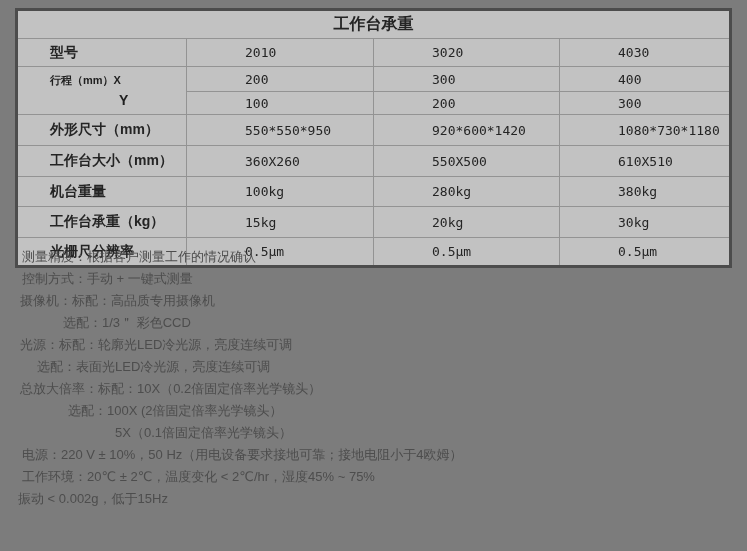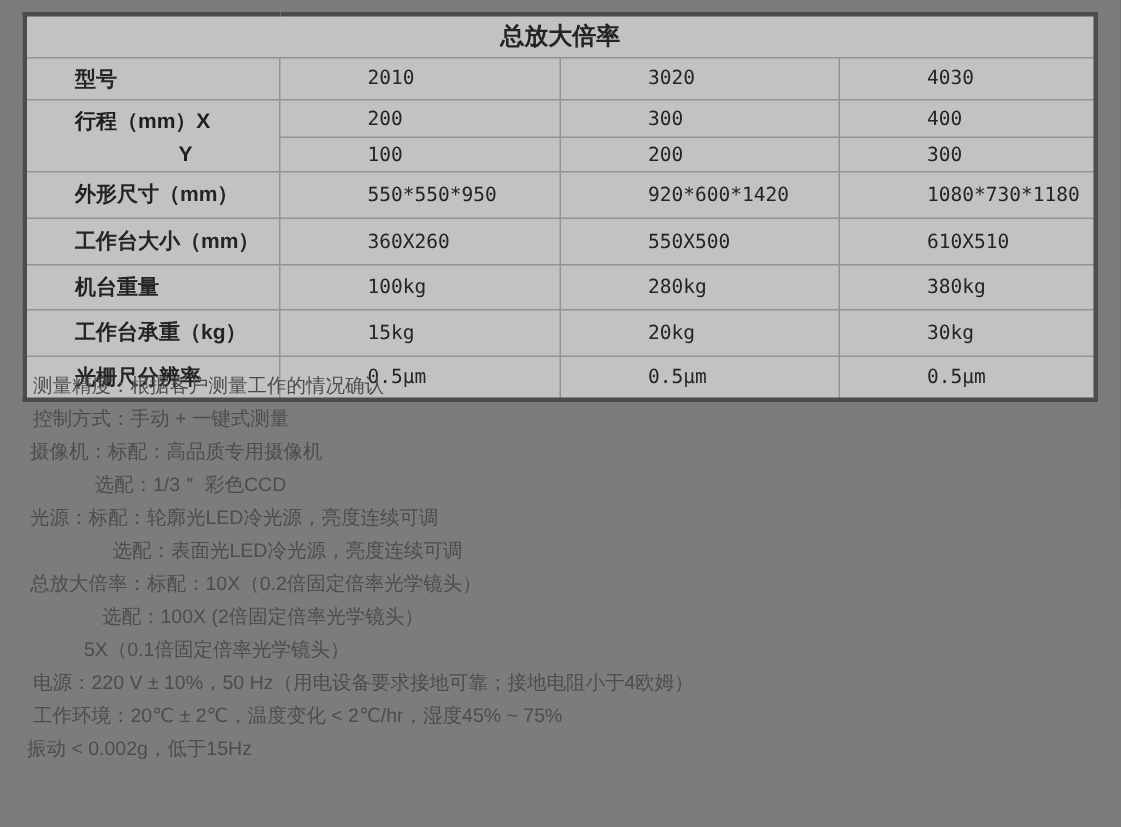--- a/index.html
+++ b/index.html
@@ -49,57 +49,57 @@
     color:#2d2d2d;
   }
   tr.r-model td{height:25px;margin-top:31px;}
   tr.r-x td{height:22px;}
   tr.r-y td{height:20px;}
   tr.r-dim td{height:28px;}
   tr.r-table-size td{height:28px;}
   tr.r-weight td{height:27px;}
   tr.r-load td{height:28px;}
   tr.r-scale td{height:25px;}
-  .travel-label-x{padding-left:32px;font-weight:bold;font-size:14px;color:#1f1f1f;}
+  .travel-label-x{padding-left:32px;font-weight:bold;font-size:11px;color:#1f1f1f;}
   .travel-label-y{padding-left:101px;font-weight:bold;font-size:14px;color:#1f1f1f;margin-top:4px;}
   td.travel-cell{padding-left:0;}
   
   .spec-notes{
     position:absolute;left:0;top:246px;width:747px;
     font-size:13px;
     color:#4d4d4d;
   }
   .spec-line{
     height:22px;
     line-height:22px;
     white-space:nowrap;
   }
   .in-base{padding-left:22px;}
   .in-head3{padding-left:20px;}
   .in-cam-opt{padding-left:63px;}
-  .in-light-opt{padding-left:57px;margin-left:18px;}
+  .in-light-opt{padding-left:37px;}
   .in-mag-opt{padding-left:68px;}
-  .in-5x{padding-left:56px;}
+  .in-5x{padding-left:115px;}
   .in-vib{padding-left:18px;}
 </style>
 </head>
 <body>
 
 <div class="page">
 
   <table class="spec-table">
     <colgroup>
       <col style="width:170px">
         <col style="width:187px">
         <col style="width:186px">
         <col>
     </colgroup>
     <tbody>
         <tr>
-      <td class="title-cell" colspan="4">总放大倍率</td>
+      <td class="title-cell" colspan="4">工作台承重</td>
     </tr>
     <tr class="r-model">
       <td class="label-cell">型号</td>
       <td class="value-cell">2010</td>
       <td class="value-cell">3020</td>
       <td class="value-cell">4030</td>
     </tr>
     <tr class="r-x">
       <td class="travel-cell" rowspan="2">
         <div class="travel-label-x">行程（mm）X</div>

